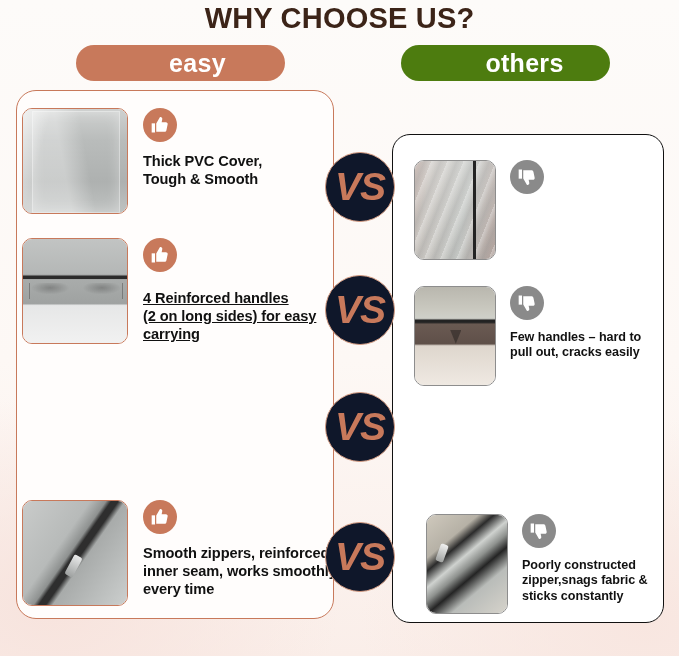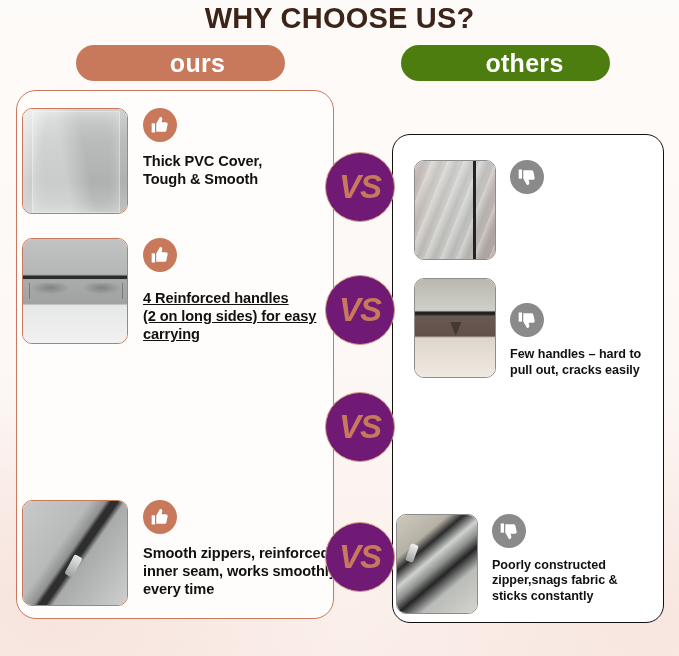--- a/index.html
+++ b/index.html
@@ -279,41 +279,41 @@
     font-size: 12.6px;
     letter-spacing: -0.05px;
   }
 
   
   .vs {
     position: absolute;
     width: 68px;
     height: 68px;
     border-radius: 50%;
-    background: #701a75;
+    background: #0f172a;
     border: 1.6px solid #d39b82;
     display: flex;
     align-items: center;
     justify-content: center;
     color: #c8795b;
-    font-size: 33px;
+    font-size: 39px;
     font-weight: bold;
     font-style: italic;
     letter-spacing: -1px;
   }
 </style>
 </head>
 <body>
 
 <div class="page">
 
   <div class="title">WHY CHOOSE US?</div>
 
   <div class="pill pill-ours">
-    <span>ours</span>
+    <span>easy</span>
   </div>
   <div class="pill pill-others">
     <span>others</span>
   </div>
 
   <div class="panel panel-ours"></div>
 
   <div class="row" style="left:22px; top:108px;">
     <div class="photo photo-ours">
       <div class="photo-inner ph-cover-ours"></div>
@@ -374,38 +374,38 @@
     <div style="margin-left:14px; width:150px;">
       <div class="badge-icon badge-down">
         <svg width="20" height="20" viewBox="0 0 24 24" aria-hidden="true">
           <path fill="#ffffff" d="M2 3h4v11H2z"></path>
           <path fill="#ffffff" d="M7.5 13.8 12 21.6c1.9.3 3-.9 2.7-2.6l-.7-3.6h5c1.5 0 2.5-1.2 2.2-2.6l-1.5-7.1C19.5 4.6 18.5 3.8 17.4 3.8H7.5z"></path>
         </svg>
       </div>
     </div>
   </div>
 
-  <div class="row" style="left:414px; top:278px;align-items:flex-end;">
+  <div class="row" style="left:414px; top:286px;">
     <div class="photo photo-others">
       <div class="photo-inner ph-handles-others"></div>
     </div>
     <div style="margin-left:14px; width:150px;">
       <div class="badge-icon badge-down">
         <svg width="20" height="20" viewBox="0 0 24 24" aria-hidden="true">
           <path fill="#ffffff" d="M2 3h4v11H2z"></path>
           <path fill="#ffffff" d="M7.5 13.8 12 21.6c1.9.3 3-.9 2.7-2.6l-.7-3.6h5c1.5 0 2.5-1.2 2.2-2.6l-1.5-7.1C19.5 4.6 18.5 3.8 17.4 3.8H7.5z"></path>
         </svg>
       </div>
       <div class="feature-text text-others" style="margin-top:10px;">Few handles – hard to
 pull out, cracks easily</div>
     </div>
   </div>
 
 
-  <div class="row" style="left:396px; top:514px;">
+  <div class="row" style="left:426px; top:514px;">
     <div class="photo photo-others">
       <div class="photo-inner ph-zip-others"></div>
     </div>
     <div style="margin-left:14px; width:150px;">
       <div class="badge-icon badge-down">
         <svg width="20" height="20" viewBox="0 0 24 24" aria-hidden="true">
           <path fill="#ffffff" d="M2 3h4v11H2z"></path>
           <path fill="#ffffff" d="M7.5 13.8 12 21.6c1.9.3 3-.9 2.7-2.6l-.7-3.6h5c1.5 0 2.5-1.2 2.2-2.6l-1.5-7.1C19.5 4.6 18.5 3.8 17.4 3.8H7.5z"></path>
         </svg>
       </div>

